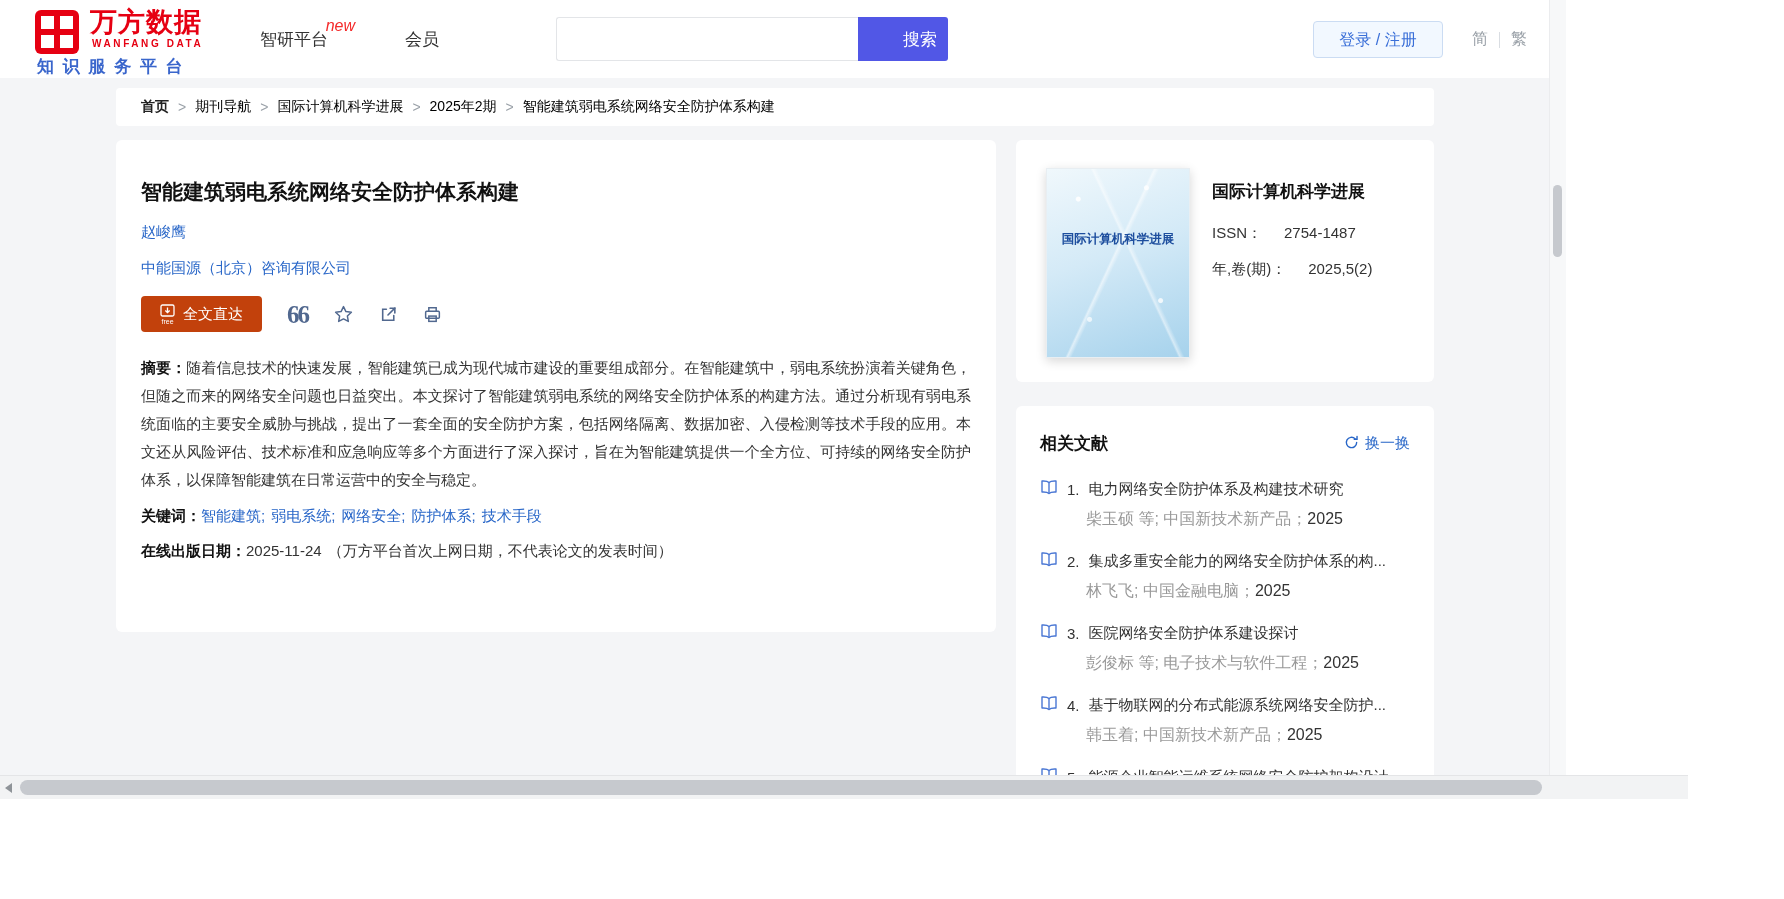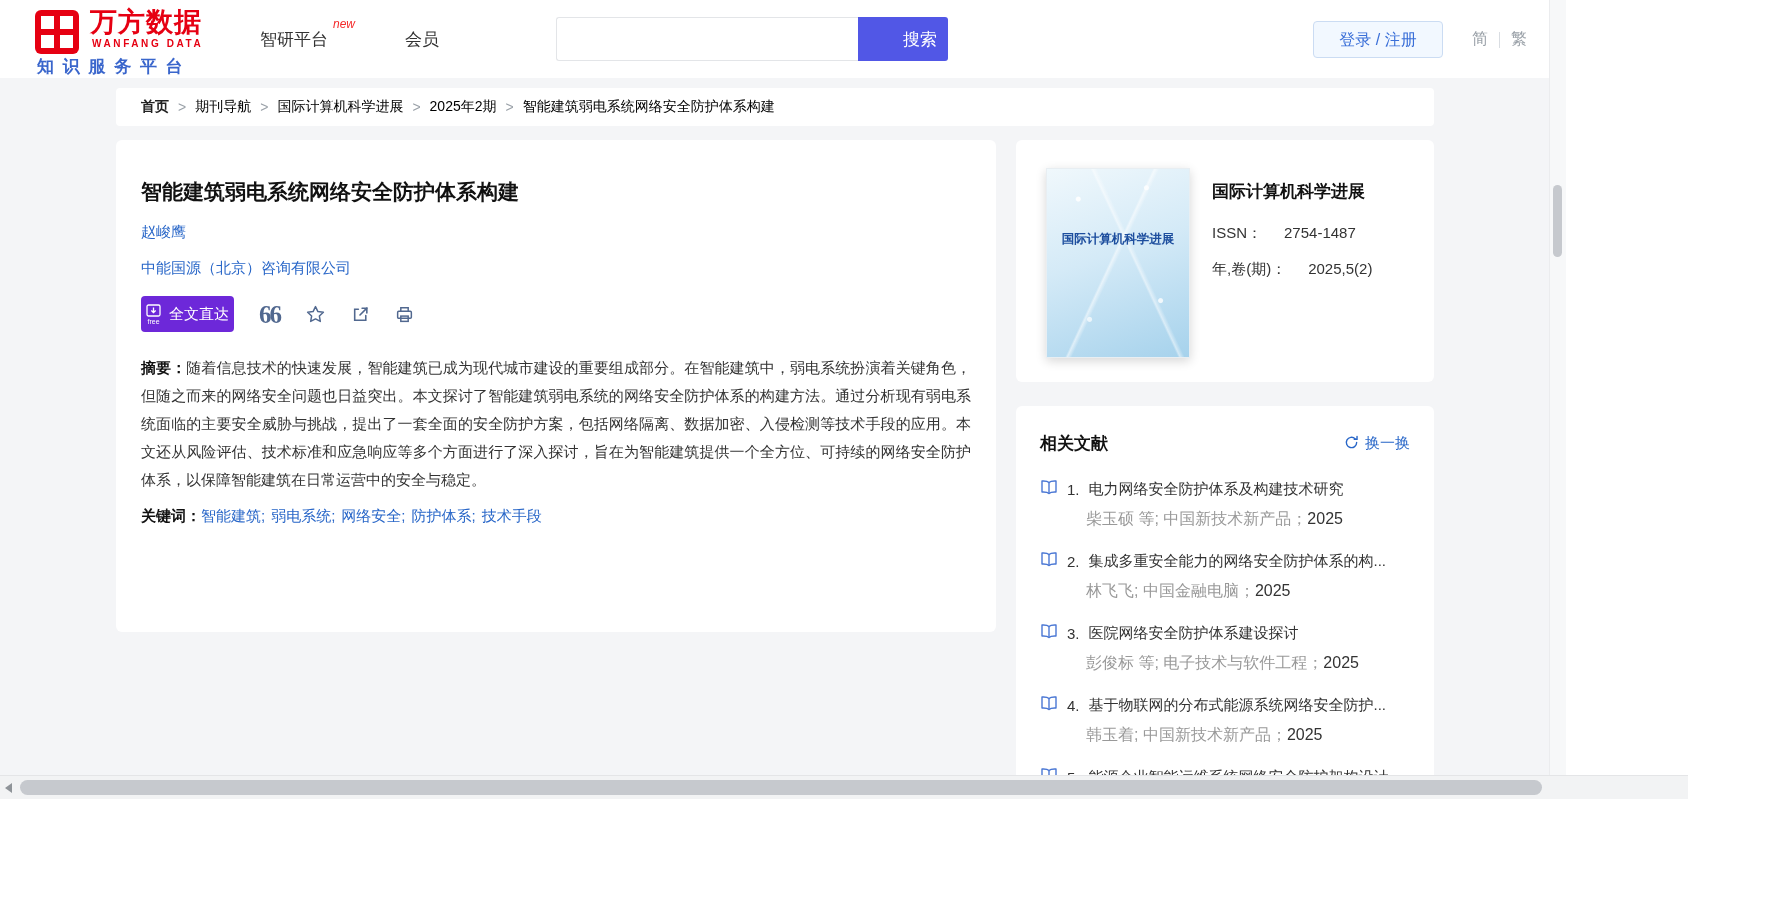--- a/index.html
+++ b/index.html
@@ -14,21 +14,21 @@
   
   .site-header{position:absolute;left:0;top:0;width:1549px;height:78px;background:#fff;z-index:2;}
   .logo{position:absolute;left:35px;top:7px;width:200px;height:68px;cursor:pointer;}
   .logo-icon{position:absolute;left:0;top:3px;}
   .brand-cn{position:absolute;left:55px;top:-3px;font-size:27px;font-weight:bold;color:#e60012;letter-spacing:1px;}
   .brand-en{position:absolute;left:57px;top:31px;font-size:10px;font-weight:bold;color:#e60012;letter-spacing:2.6px;}
   .tagline{position:absolute;left:2px;top:48px;font-size:17px;font-weight:bold;color:#3a66cc;letter-spacing:2px;text-align:right;}
   .nav-item{position:absolute;top:28px;font-size:17px;color:#333;cursor:pointer;}
   .nav-platform{left:260px;}
   .nav-member{left:405px;}
-  .nav-badge{position:absolute;top:-11px;right:-27px;color:#f42a2a;font-size:12px;font-style:italic;}
+  .nav-badge{position:absolute;top:-11px;right:-27px;color:#f42a2a;font-size:16px;font-style:italic;}
   .search{position:absolute;left:556px;top:17px;height:44px;display:flex;}
   .search-input{width:302px;height:44px;box-sizing:border-box;border:1px solid #e3e5e8;border-right:none;
     border-radius:3px 0 0 3px;padding:0 12px;font-size:15px;outline:none;font-family:inherit;}
   .search-btn{width:90px;height:44px;background:#5157e6;color:#fff;font-size:17px;border:none;
     border-radius:0 3px 3px 0;cursor:pointer;font-family:inherit;padding-left:40px;}
   .login-btn{position:absolute;left:1313px;top:21px;width:130px;height:37px;box-sizing:border-box;
     background:#f2f8ff;border:1px solid #cbdcf3;border-radius:4px;color:#3a6fd8;font-size:16px;
     text-align:center;line-height:35px;cursor:pointer;}
   .lang{position:absolute;left:1472px;top:29px;display:flex;align-items:center;gap:11px;font-size:16px;color:#9aa1a8;}
   .lang-item{cursor:pointer;}
@@ -45,21 +45,21 @@
 
   
   .article-card{position:absolute;left:116px;top:140px;width:880px;height:492px;background:#fff;border-radius:6px;
     box-sizing:border-box;padding:24px 25px;overflow:hidden;z-index:1;}
   .doi-row{font-size:15px;color:#666;margin-bottom:16px;}
   .doi-link{color:#2866c8;cursor:pointer;margin-left:4px;}
   .article-title{font-size:21px;font-weight:bold;color:#111;margin-bottom:17px;}
   .article-author{font-size:15px;color:#2866c8;margin-bottom:17px;cursor:pointer;}
   .article-affil{font-size:15px;color:#2866c8;margin-bottom:18px;cursor:pointer;}
   .action-row{display:flex;align-items:center;gap:25px;height:36px;margin-bottom:22px;}
-  .fulltext-btn{display:flex;align-items:center;gap:8px;height:36px;padding:0 5px;background:#6d28d9;
+  .fulltext-btn{display:flex;align-items:center;gap:8px;height:36px;padding:0 19px;background:#c2410c;
     border-radius:4px;color:#fff;font-size:15px;cursor:pointer;}
   .free-icon{display:flex;flex-direction:column;align-items:center;line-height:1;gap:1px;}
   .free-label{font-size:7px;color:#fff;}
   .quote-icon{font-family:"Liberation Serif","DejaVu Serif",serif;font-weight:bold;font-size:25px;color:#51688f;
     letter-spacing:-2px;line-height:1;cursor:pointer;}
   .icon-btn{display:flex;align-items:center;cursor:pointer;}
   .abstract{font-size:15px;line-height:28px;color:#333;text-align:justify;margin-bottom:13px;}
   .lbl-bold{font-weight:bold;color:#111;}
   .kw-row{font-size:15px;margin-bottom:16px;}
   .kw{display:inline;}
@@ -219,20 +219,23 @@
           <rect x="2.5" y="6" width="13" height="6.5" rx="1"></rect>
           <rect x="5.5" y="10.5" width="7" height="5"></rect>
         </svg>
       </span>
     </div>
 
     <p class="abstract"><span class="lbl-bold">摘要：</span><span>随着信息技术的快速发展，智能建筑已成为现代城市建设的重要组成部分。在智能建筑中，弱电系统扮演着关键角色，但随之而来的网络安全问题也日益突出。本文探讨了智能建筑弱电系统的网络安全防护体系的构建方法。通过分析现有弱电系统面临的主要安全威胁与挑战，提出了一套全面的安全防护方案，包括网络隔离、数据加密、入侵检测等技术手段的应用。本文还从风险评估、技术标准和应急响应等多个方面进行了深入探讨，旨在为智能建筑提供一个全方位、可持续的网络安全防护体系，以保障智能建筑在日常运营中的安全与稳定。</span></p>
 
     <div class="kw-row"><span class="lbl-bold">关键词：</span><span><span class="kw"><a class="kw-link">智能建筑</a><span class="kw-sep">;</span></span><span class="kw"><a class="kw-link">弱电系统</a><span class="kw-sep">;</span></span><span class="kw"><a class="kw-link">网络安全</a><span class="kw-sep">;</span></span><span class="kw"><a class="kw-link">防护体系</a><span class="kw-sep">;</span></span><span class="kw"><a class="kw-link">技术手段</a></span></span></div>
 
+    <div class="date-row">
+      <span class="lbl-bold">在线出版日期：</span><span>2025-11-24</span><span class="date-note">（万方平台首次上网日期，不代表论文的发表时间）</span>
+    </div>
 
   </section>
 
   <aside class="journal-card">
     <div class="journal-cover">
       <div class="cover-title">国际计算机科学进展</div>
     </div>
     <div class="journal-info">
       <div class="journal-name">国际计算机科学进展</div>
       <div class="journal-row">

